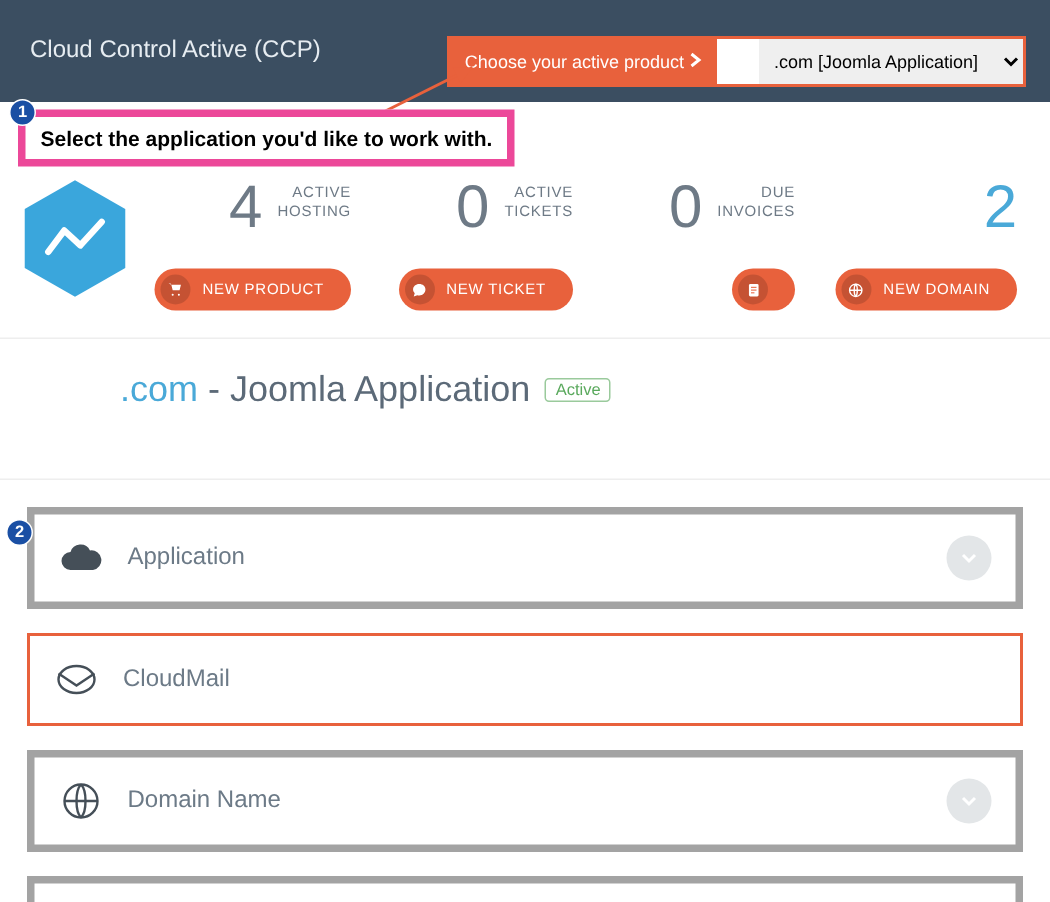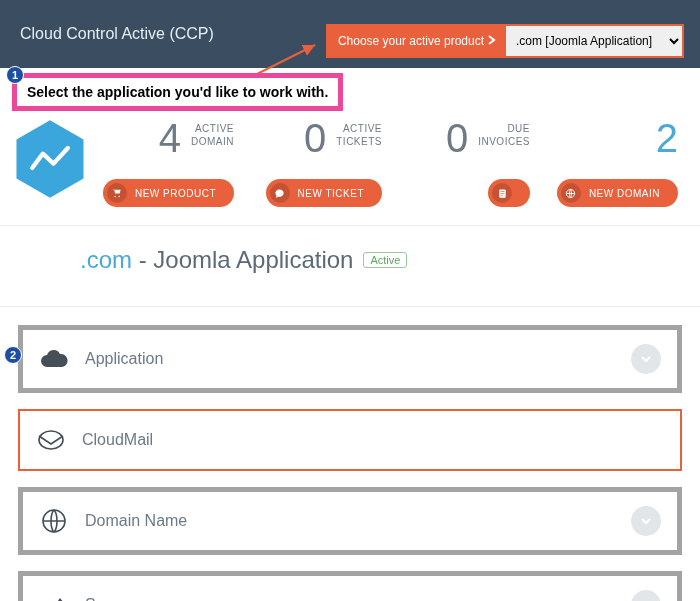--- a/index.html
+++ b/index.html
@@ -17,20 +17,21 @@
 
   .product-chooser {
     position: absolute;
     right: 18px;
     top: 26px;
     display: flex;
     align-items: stretch;
     height: 30px;
     outline: 2px solid #e8613c;
     background: #fff;
+    gap: 28px;
   }
   .product-chooser-label {
     background: #e8613c;
     color: #fff;
     font-size: 12px;
     padding: 0 10px;
     display: flex;
     align-items: center;
     gap: 4px;
   }
@@ -116,21 +117,21 @@
   .pill-btn .circle {
     width: 20px; height: 20px;
     border-radius: 50%;
     background: rgba(0,0,0,.15);
     display: flex;
     align-items: center;
     justify-content: center;
   }
 
   .domain-row {
-    padding: 20px 20px 32px 80px;
+    padding: 20px 20px 45px 80px;
     border-bottom: 1px solid #eee;
   }
   .domain-name { font-size: 24px; font-weight: 300; color: #5c6a78; display: flex; align-items: center; gap: 10px;}
   .domain-name .suffix { color: #4aa9d8; }
   .badge-active {
     border: 1px solid #9aca9c;
     color: #5aa95d;
     font-size: 11px;
     padding: 1px 6px;
     border-radius: 3px;
@@ -199,21 +200,21 @@
         <polygon points="50,3 97,30 97,85 50,112 3,85 3,30" fill="#3aa6dc"></polygon>
       <polyline points="25,70 40,50 55,64 75,42" stroke="#fff" stroke-width="6" fill="none" stroke-linecap="round" stroke-linejoin="round"></polyline>
       </svg>
   </div>
 
   <div class="stat-block">
     <div class="stat-top">
       <div class="stat-num">4</div>
       <div class="stat-labels">
         <div>ACTIVE</div>
-        <div>DOMAIN</div>
+        <div>HOSTING</div>
       </div>
     </div>
     <div class="pill-btn">
       <span class="circle">
         <svg width="11" height="11" viewBox="0 0 24 24" fill="#fff">
             <path d="M7 4h14l-2 8H9L7 4zM3 2h3l1 2M9 20a1.5 1.5 0 100-3 1.5 1.5 0 000 3zm9 0a1.5 1.5 0 100-3 1.5 1.5 0 000 3z"></path>
           </svg>
       </span>
       <span>NEW PRODUCT</span>
     </div>

